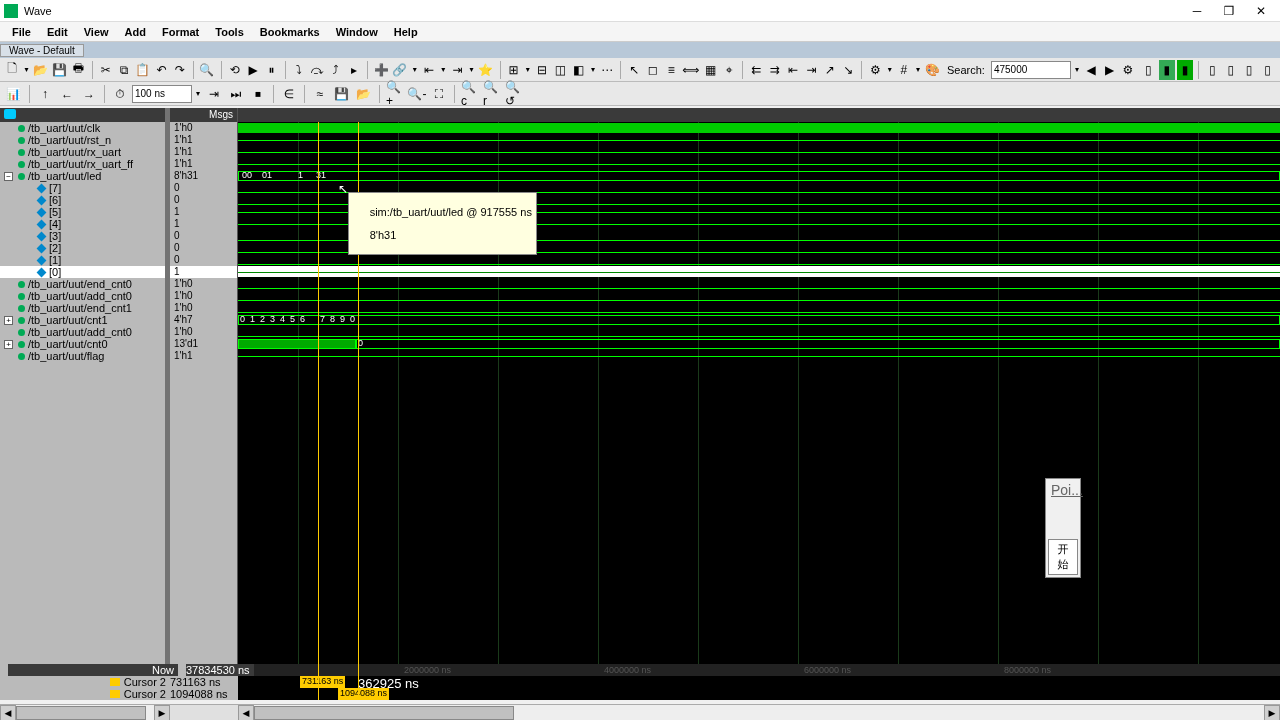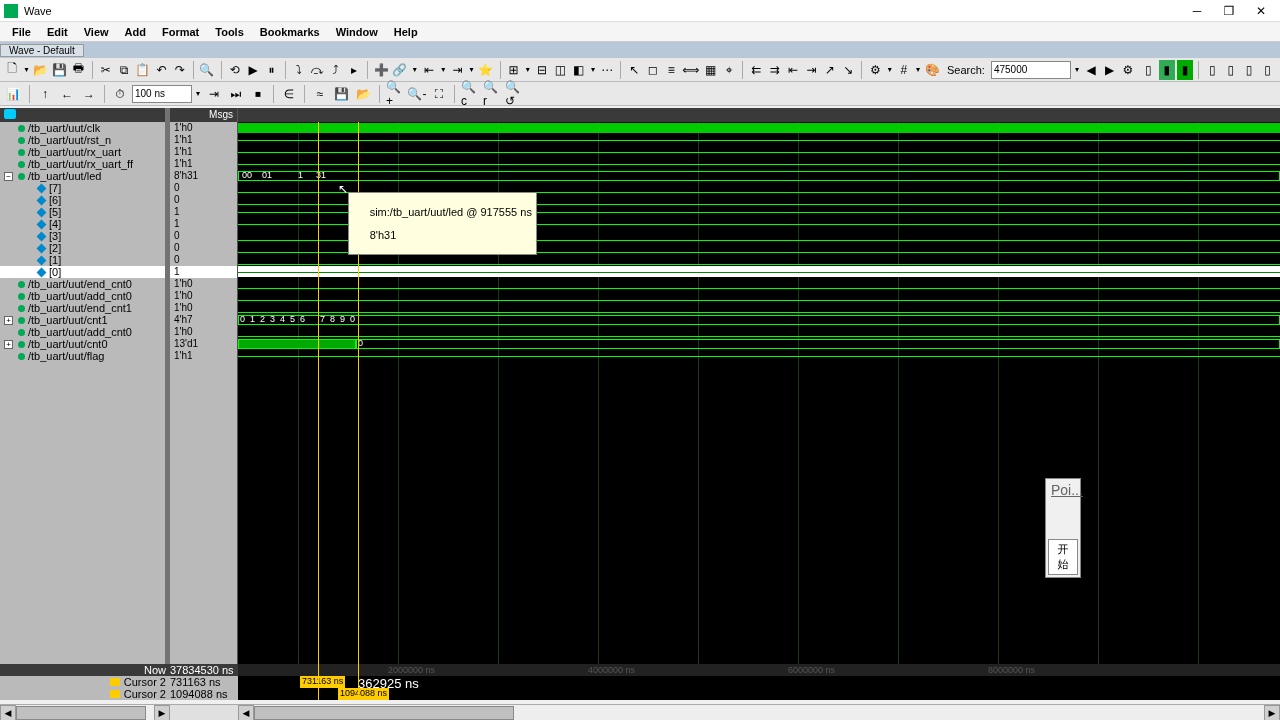--- a/index.html
+++ b/index.html
@@ -70,21 +70,21 @@
 .tooltip { position:absolute; background:#ffffe0; border:1px solid #888; padding:2px 4px; font-size:10px; z-index:30; white-space:pre; }
 
 
 .cursor-info { position:absolute; left:0; right:0; bottom:20px; }
 .crow { height:12px; display:flex; background:#bababa; font-size:10px; }
 .crow .clabel { width:170px; text-align:right; padding-right:4px; display:flex; align-items:center; justify-content:flex-end; gap:4px; }
 .crow .cicon { width:10px; height:8px; background:#fc0; }
 .crow .cval { width:68px; text-align:left; padding-right:4px; }
 .crow .cwave { flex:1; background:#000; position:relative; }
 .crow .cwave .mark { position:absolute; background:#fc0; color:#000; font-size:9px; padding:0 2px; top:0; height:12px; }
-.crow.now .clabel, .crow.now .cval { background:#3a3a3a; color:#fff; }
+.crow.now .clabel, .crow.now .cval { background:#3a3a3a; color:#fff;margin-left:8px; }
 .crow.now .cwave { background:#222; }
 .crow.now .cwave .ticklbl { position:absolute; color:#555; font-size:9px; top:1px; }
 
 
 .float-win { position:absolute; background:#f0f0f0; border:1px solid #888; box-shadow:2px 2px 4px rgba(0,0,0,.3); padding:2px; z-index:40; }
 .float-win .ft { font-size:14px; color:#666; padding:1px 3px;text-decoration:underline; }
 .float-win .fb { background:#fff; border:1px solid #888; padding:2px 8px; font-size:11px; cursor:pointer; text-align:center;margin-top:40px; }
 
 
 .hscroll { position:absolute; left:0; right:0; bottom:0; height:16px; background:#e0e0e0; border-top:1px solid #aaa; display:flex; }

